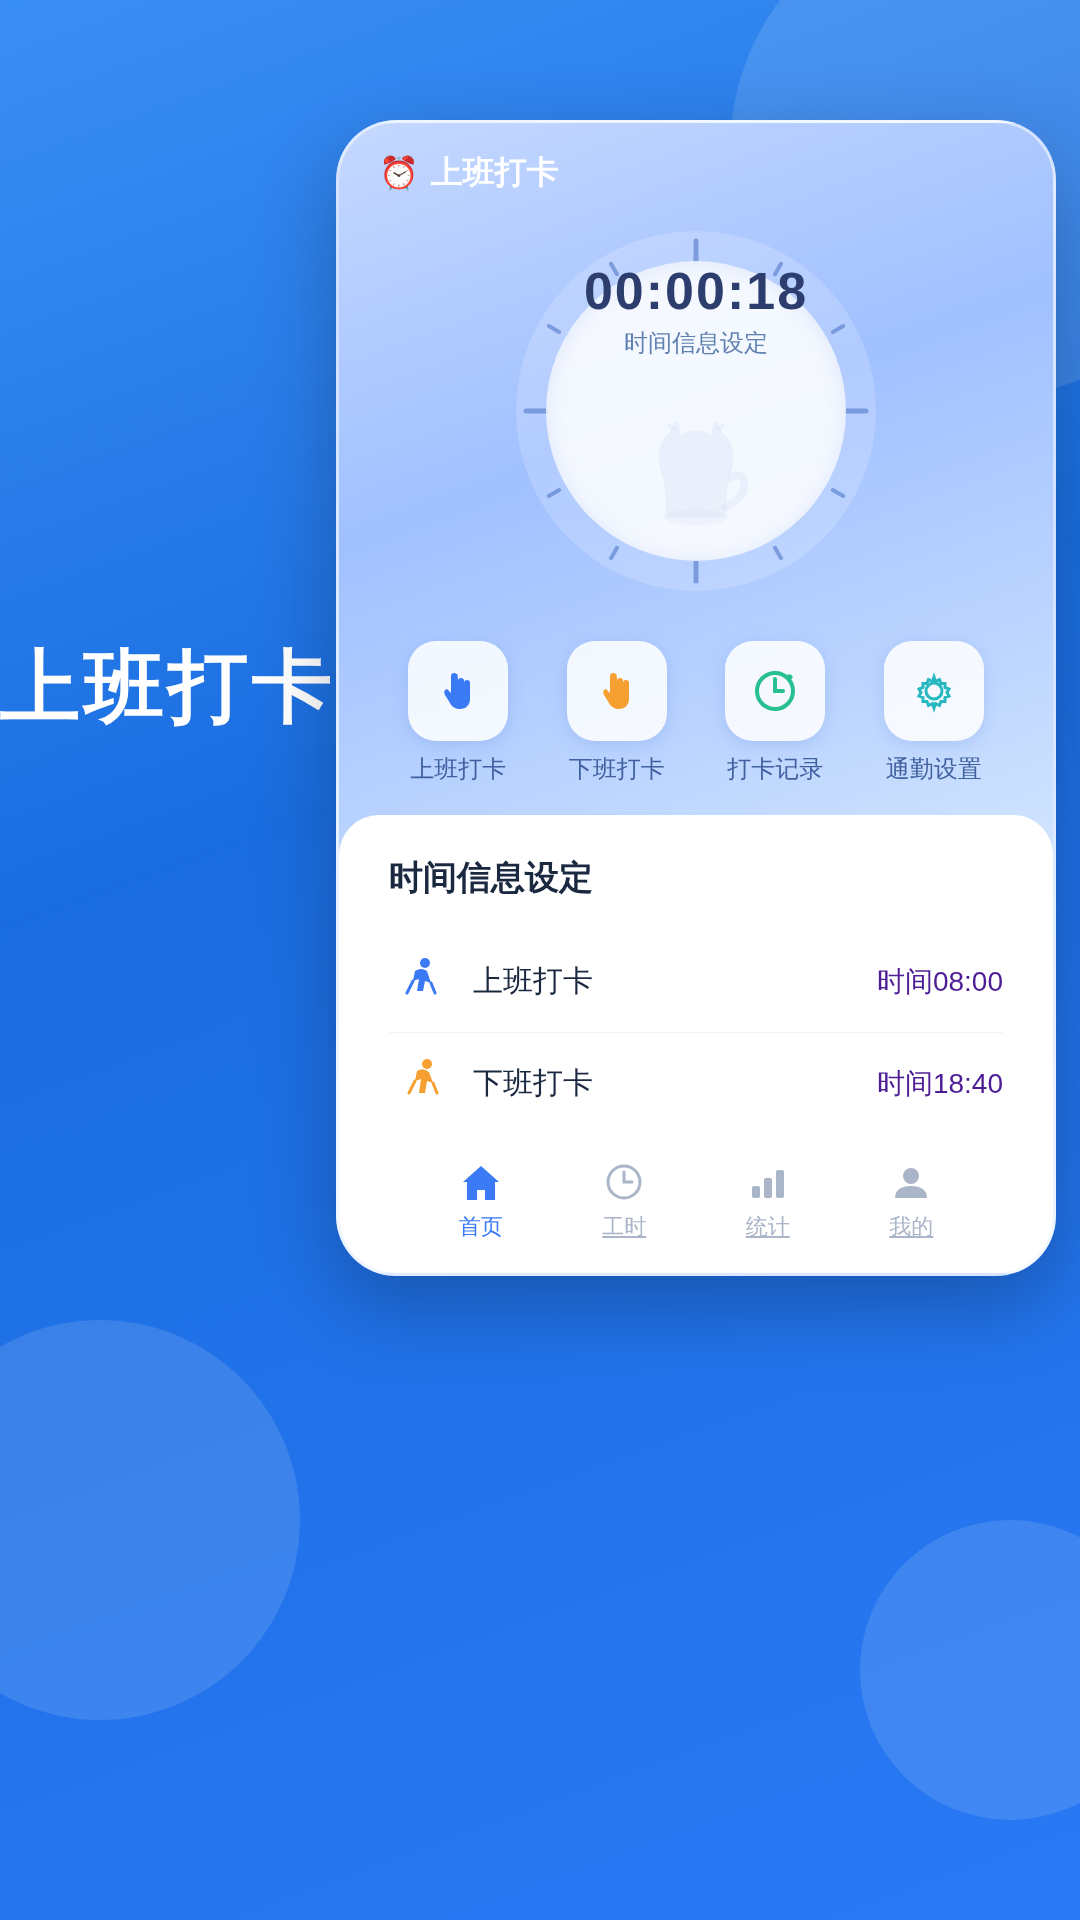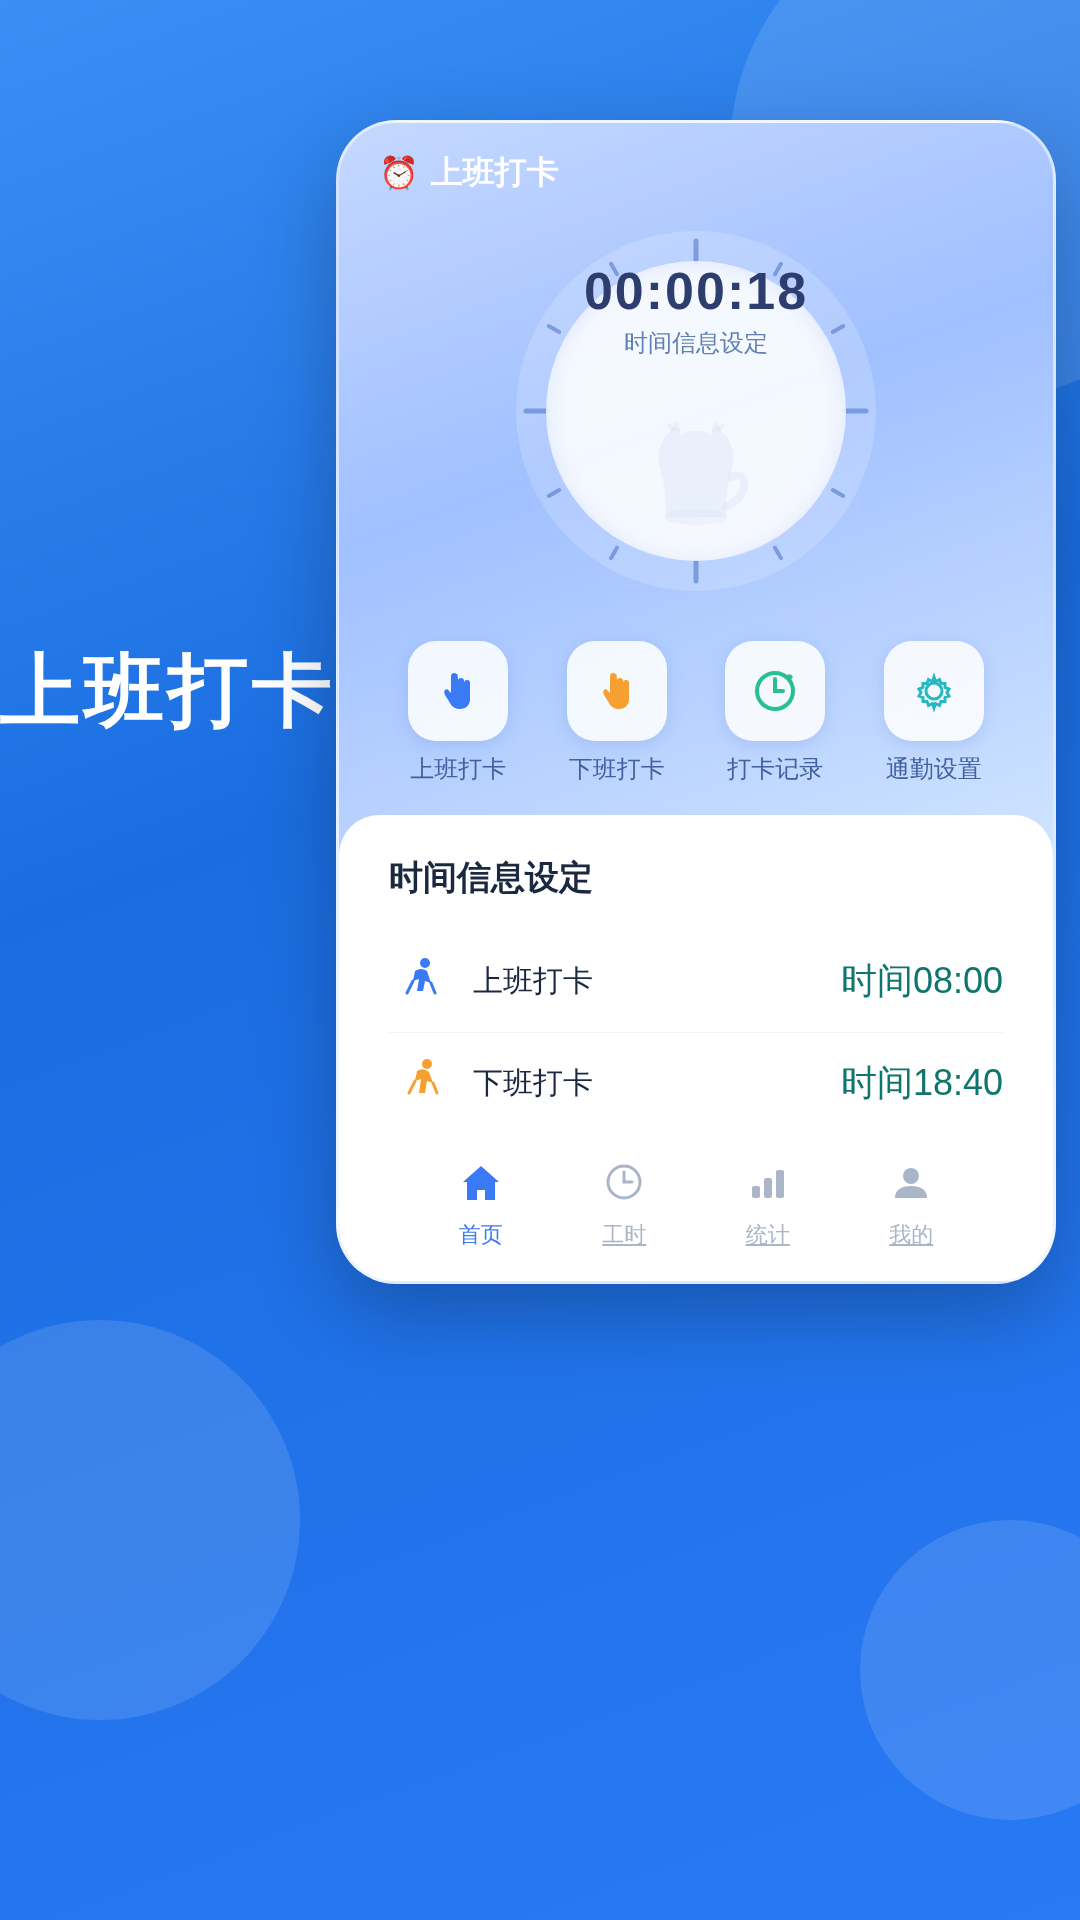--- a/index.html
+++ b/index.html
@@ -220,38 +220,37 @@
     }
 
     .schedule-name {
       font-size: 30px;
       color: #1a2840;
       font-weight: 500;
       flex: 1;
     }
 
     .schedule-time {
-      font-size: 36px;
-      color: #0f766e;
+      font-size: 28px;
+      color: #4c1d95;
     }
 
     
     .bottom-nav {
       display: flex;
       justify-content: space-around;
       align-items: center;
       padding: 28px 20px 20px;
       background: #fff;
     }
 
     .nav-item {
       display: flex;
       flex-direction: column;
       align-items: center;
-      gap: 8px;
       cursor: pointer;
     }
 
     .nav-icon {
       font-size: 44px;
     }
 
     .nav-label {
       font-size: 22px;
     }

